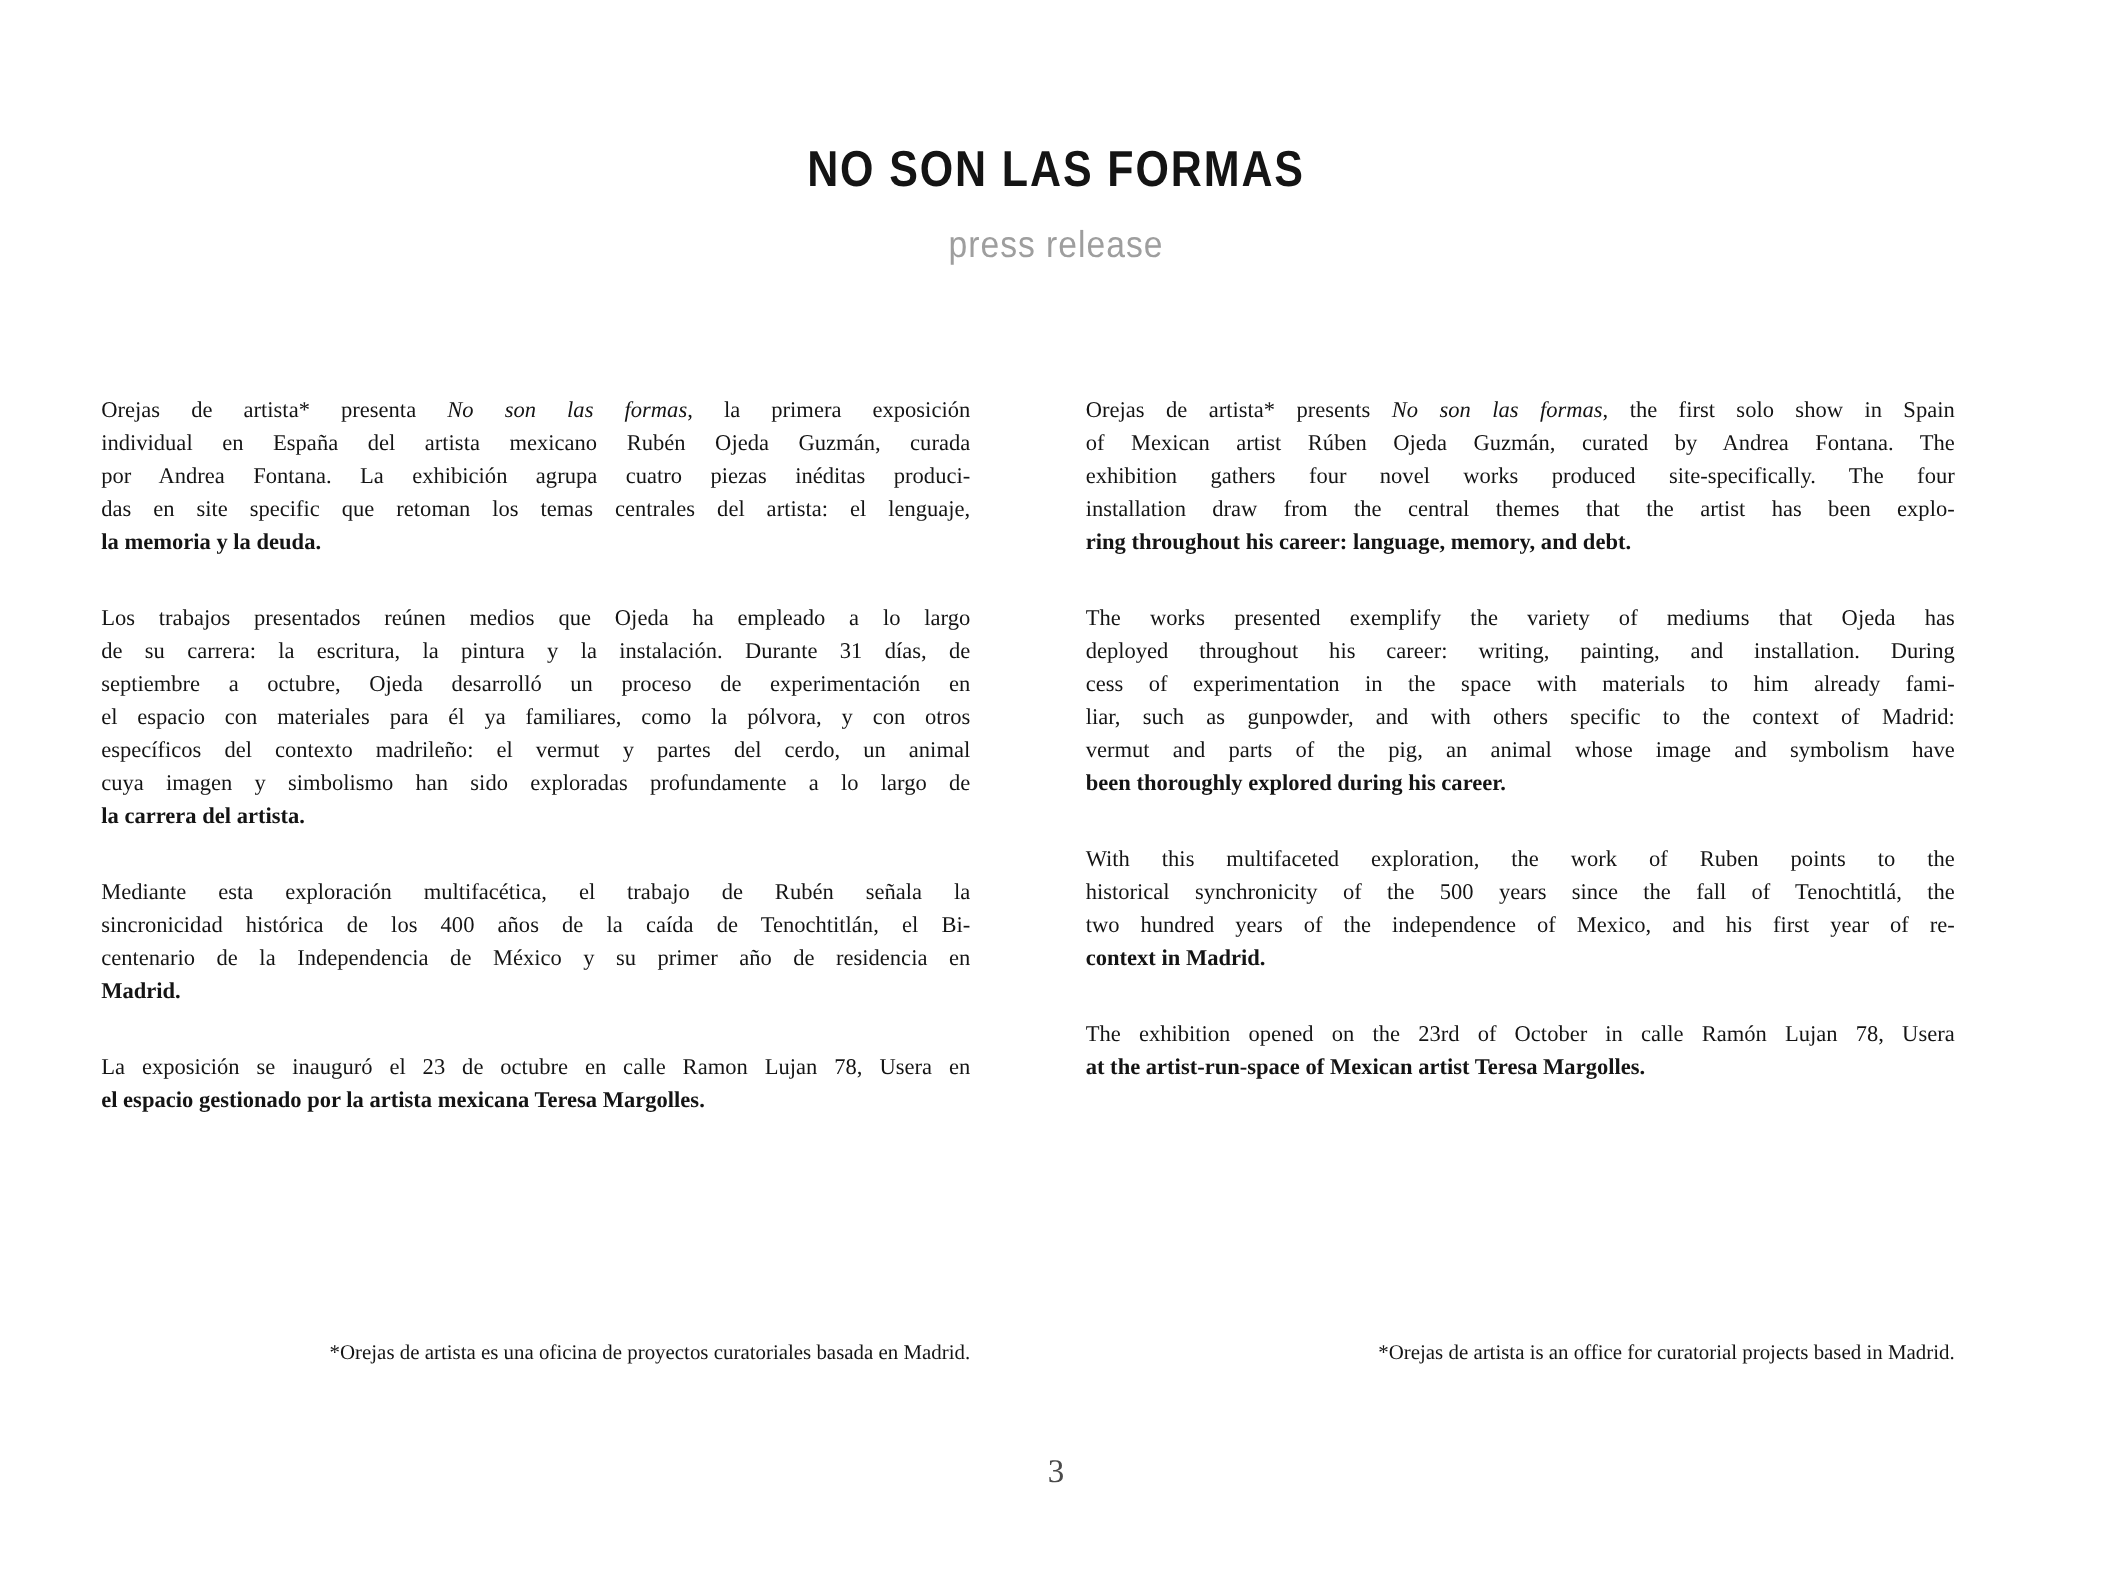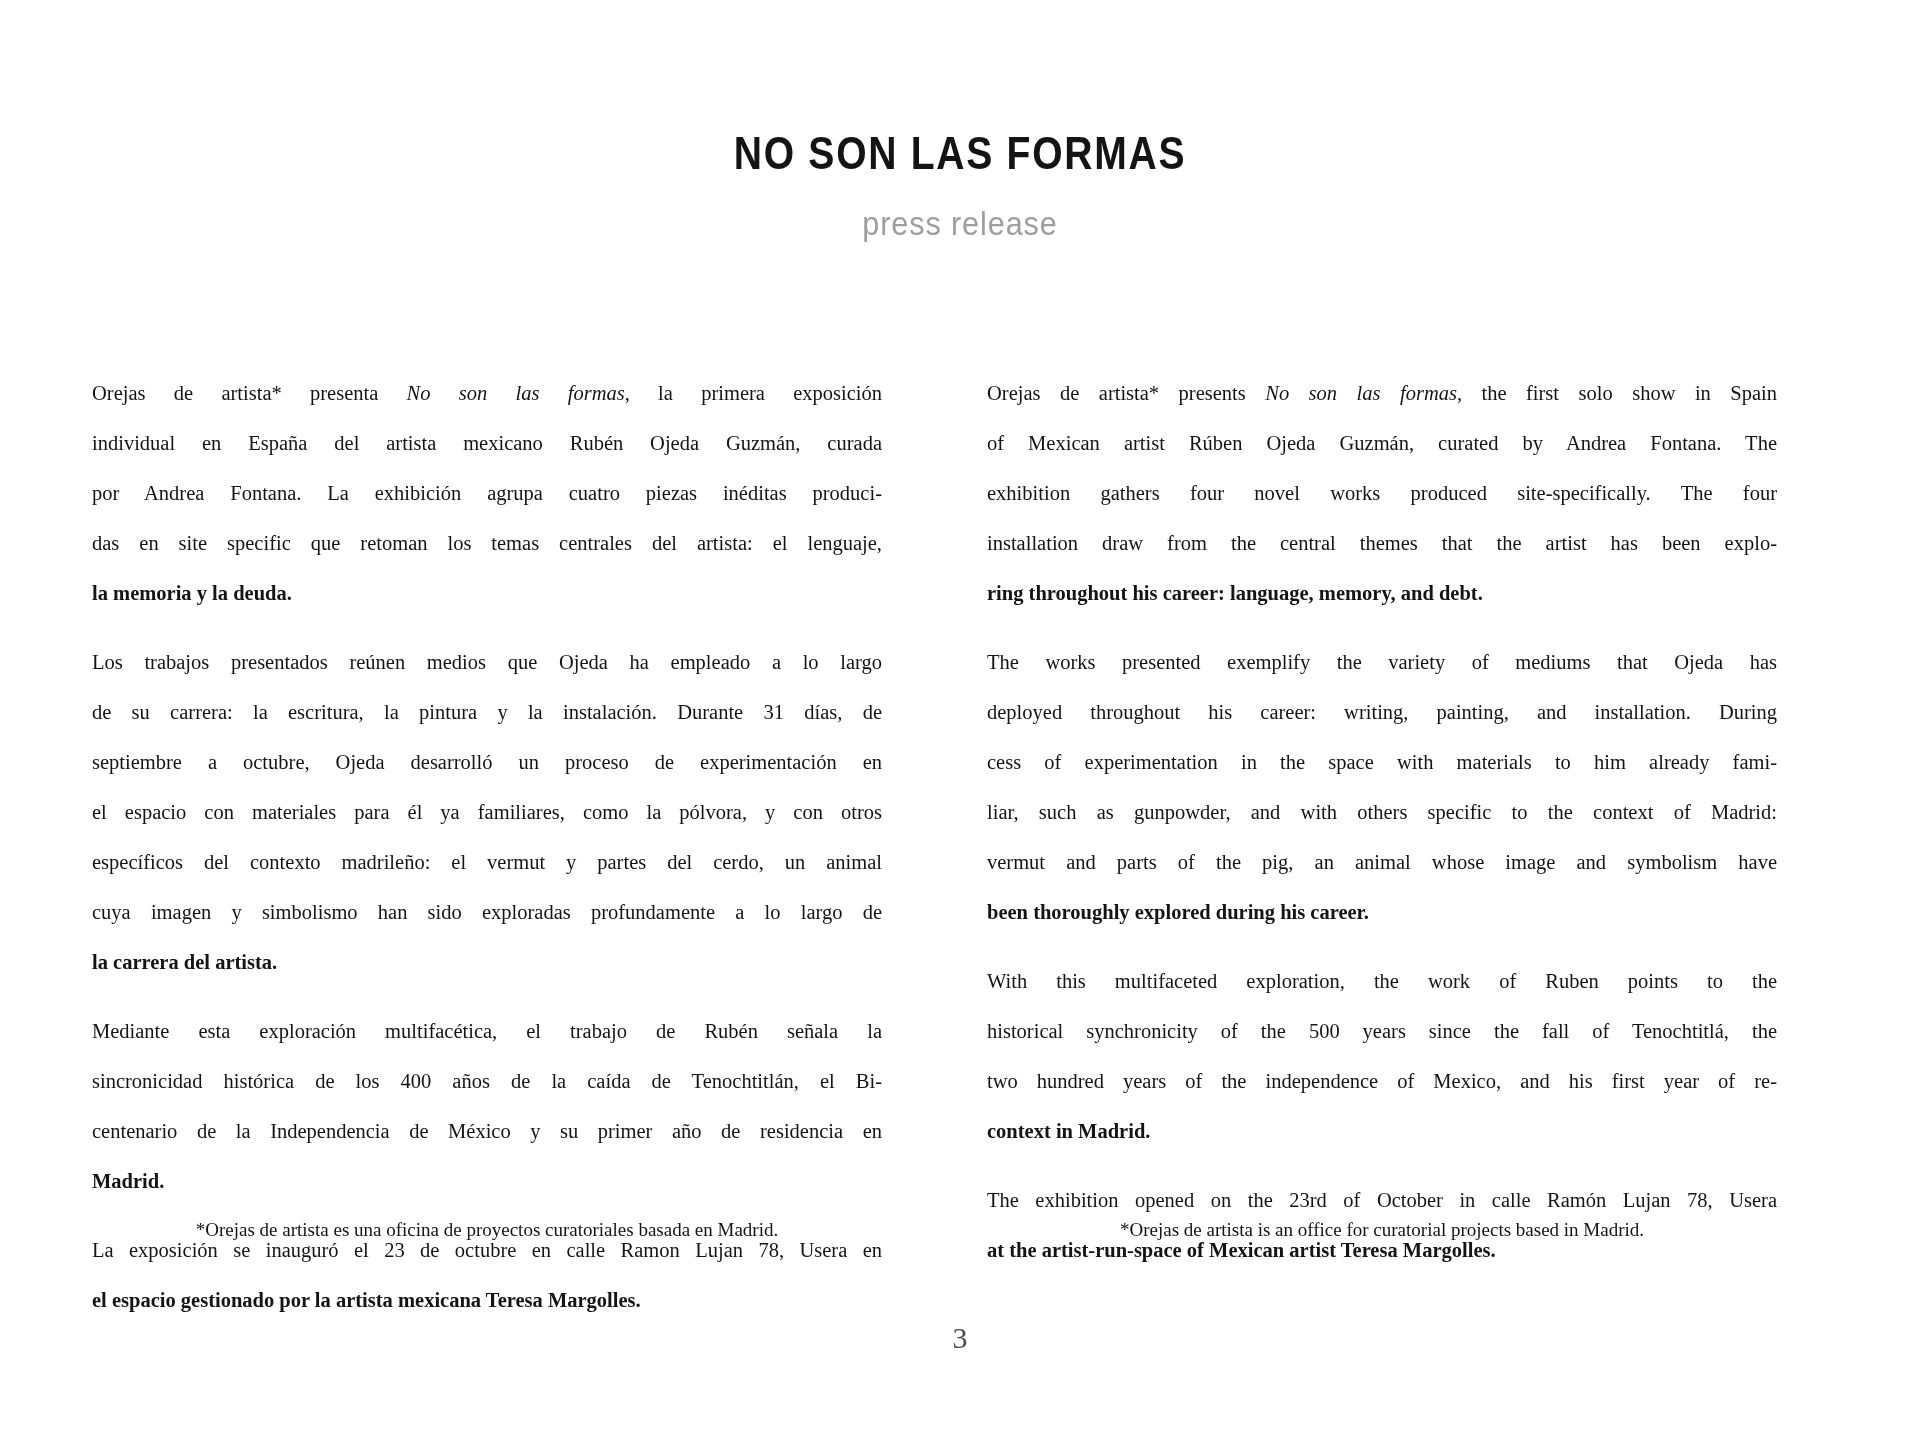--- a/index.html
+++ b/index.html
@@ -49,28 +49,27 @@
     position: relative;
     font-family: "Liberation Serif", "DejaVu Serif", serif;
     font-size: 20.5px;
     line-height: 30px;
     color: var(--text, #141414);
   }
   .para { margin: 0 0 39px 0; }
   .line {
     text-align: justify;
     text-align-last: justify;
-    margin-top: 20px;
   }
   .line.last { text-align-last: left; font-weight: bold; }
   .footnote {
     position: absolute; top: 860px; left: 0; right: 0;
     font-size: 19px;
     line-height: 24px;
-    text-align: center;
+    text-align: right;
     color: var(--text, #141414);
   }
   .page-number {
     position: absolute; top: 1320px; left: 0; width: 100%;
     text-align: center;
     font-family: "Liberation Serif", "DejaVu Serif", serif;
     font-size: 30px;
     line-height: 1.2;
     color: var(--pagenum, #4a4a4a);
   }

